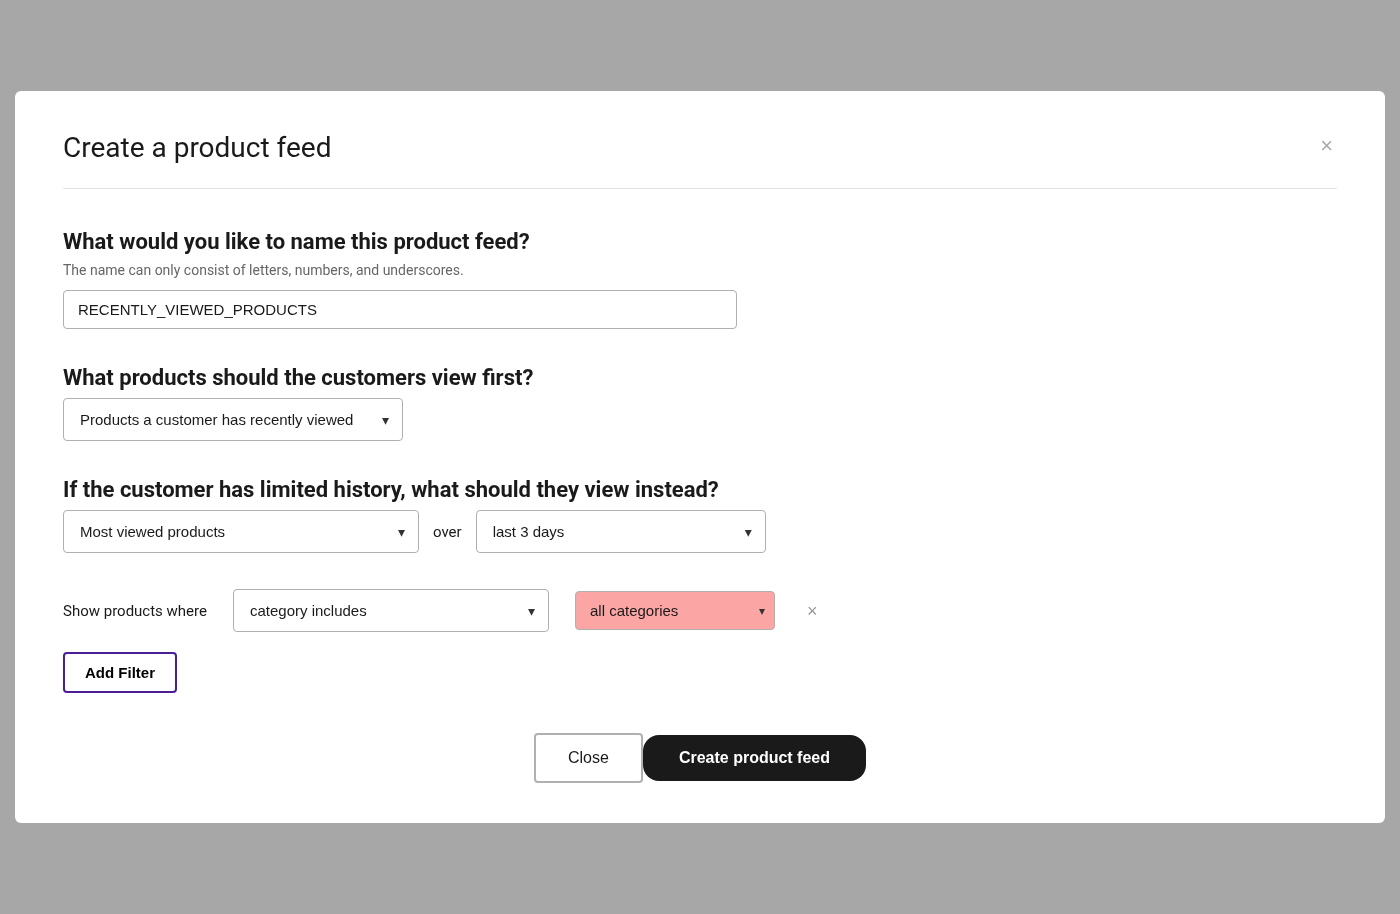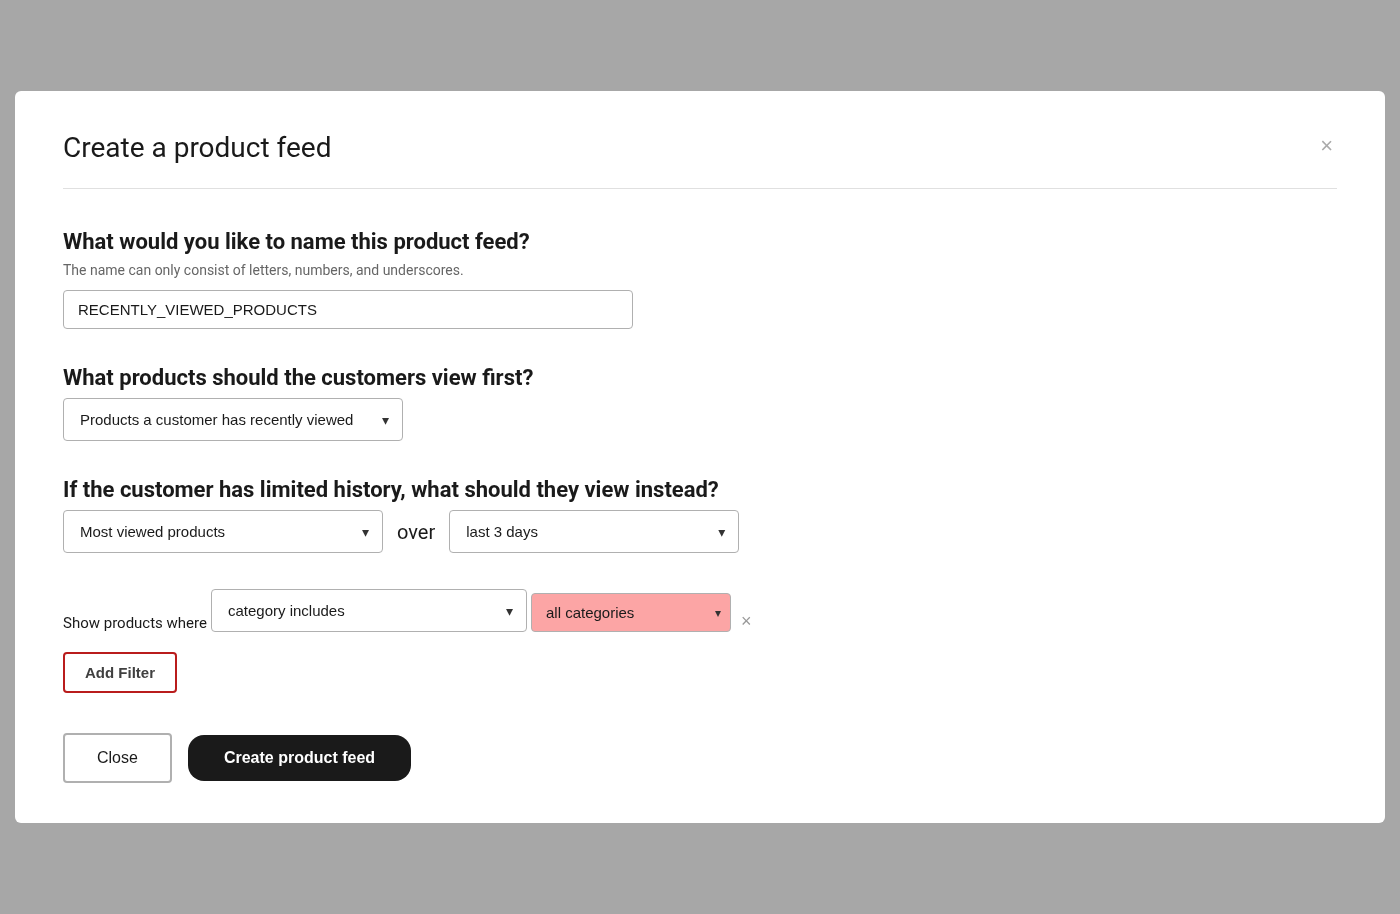--- a/index.html
+++ b/index.html
@@ -76,21 +76,21 @@
       margin-bottom: 8px;
     }
 
     .section-hint {
       font-size: 14px;
       color: #666666;
       margin-bottom: 12px;
     }
 
     .text-input {
-      width: 570px;
+      width: 674px;
       padding: 10px 14px;
       font-size: 15px;
       border: 1.5px solid #b0b0b0;
       border-radius: 4px;
       color: #1a1a1a;
       outline: none;
     }
 
     .select-wrapper {
       position: relative;
@@ -124,36 +124,36 @@
       width: 340px;
     }
 
     .fallback-row {
       display: flex;
       align-items: center;
       gap: 14px;
     }
 
     .select-fallback {
-      width: 320px;
+      width: 356px;
     }
 
     .select-over {
       width: 290px;
     }
 
     .over-label {
-      font-size: 20px;
+      font-size: 15px;
       color: #1a1a1a;
     }
 
     .filter-row {
       display: flex;
-      align-items: flex-end;
-      gap: 4px;
+      align-items: center;
+      gap: 26px;
       margin-top: 12px;
     }
 
     .filter-label {
       font-size: 15px;
       color: #1a1a1a;
     }
 
     .select-filter-type {
       width: 316px;
@@ -196,33 +196,32 @@
       color: #999999;
       padding: 2px 6px;
       line-height: 1;
     }
 
     .add-filter-btn {
       display: inline-block;
       padding: 10px 20px;
       font-size: 15px;
       font-weight: 600;
-      border: 2px solid #b91c1c;
+      border: 2px solid #4c1d95;
       border-radius: 4px;
       background: #ffffff;
-      color: #404040;
+      color: #000000;
       cursor: pointer;
       margin-top: 20px;
     }
 
     .modal-footer {
       display: flex;
       align-items: center;
-      justify-content: flex-start;
-      gap: 16px;
+      justify-content: center;
       margin-top: 40px;
     }
 
     .close-btn {
       padding: 14px 32px;
       font-size: 16px;
       font-weight: 500;
       border: 2px solid #b0b0b0;
       border-radius: 4px;
       background: #ffffff;

